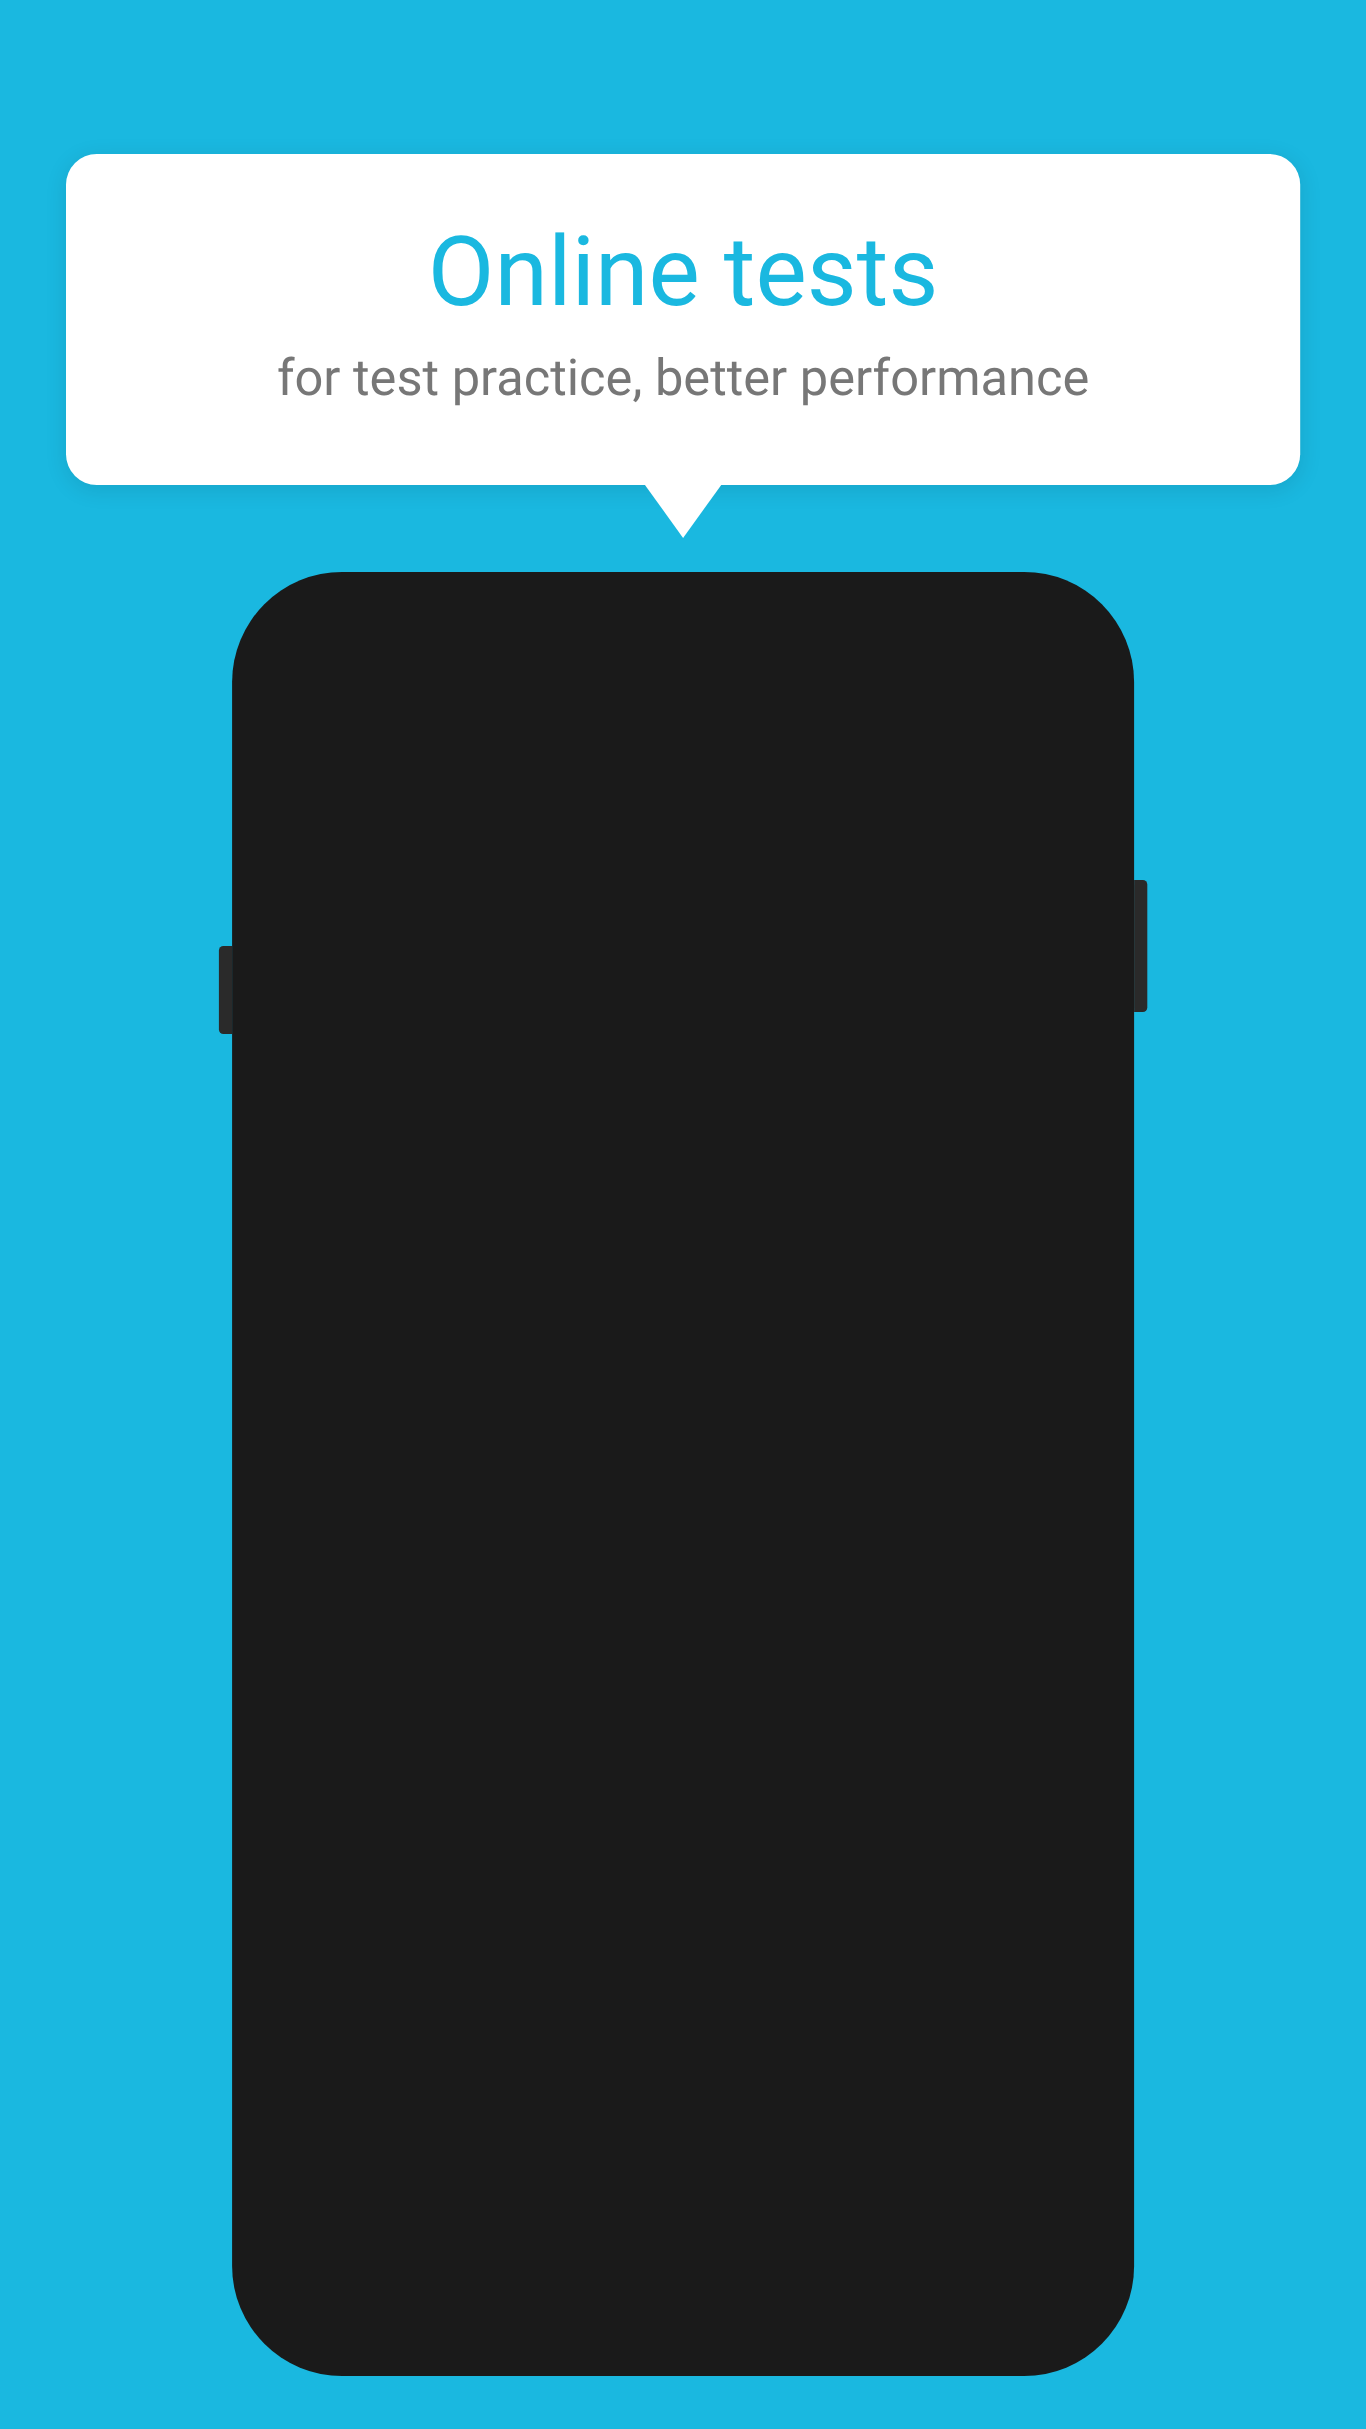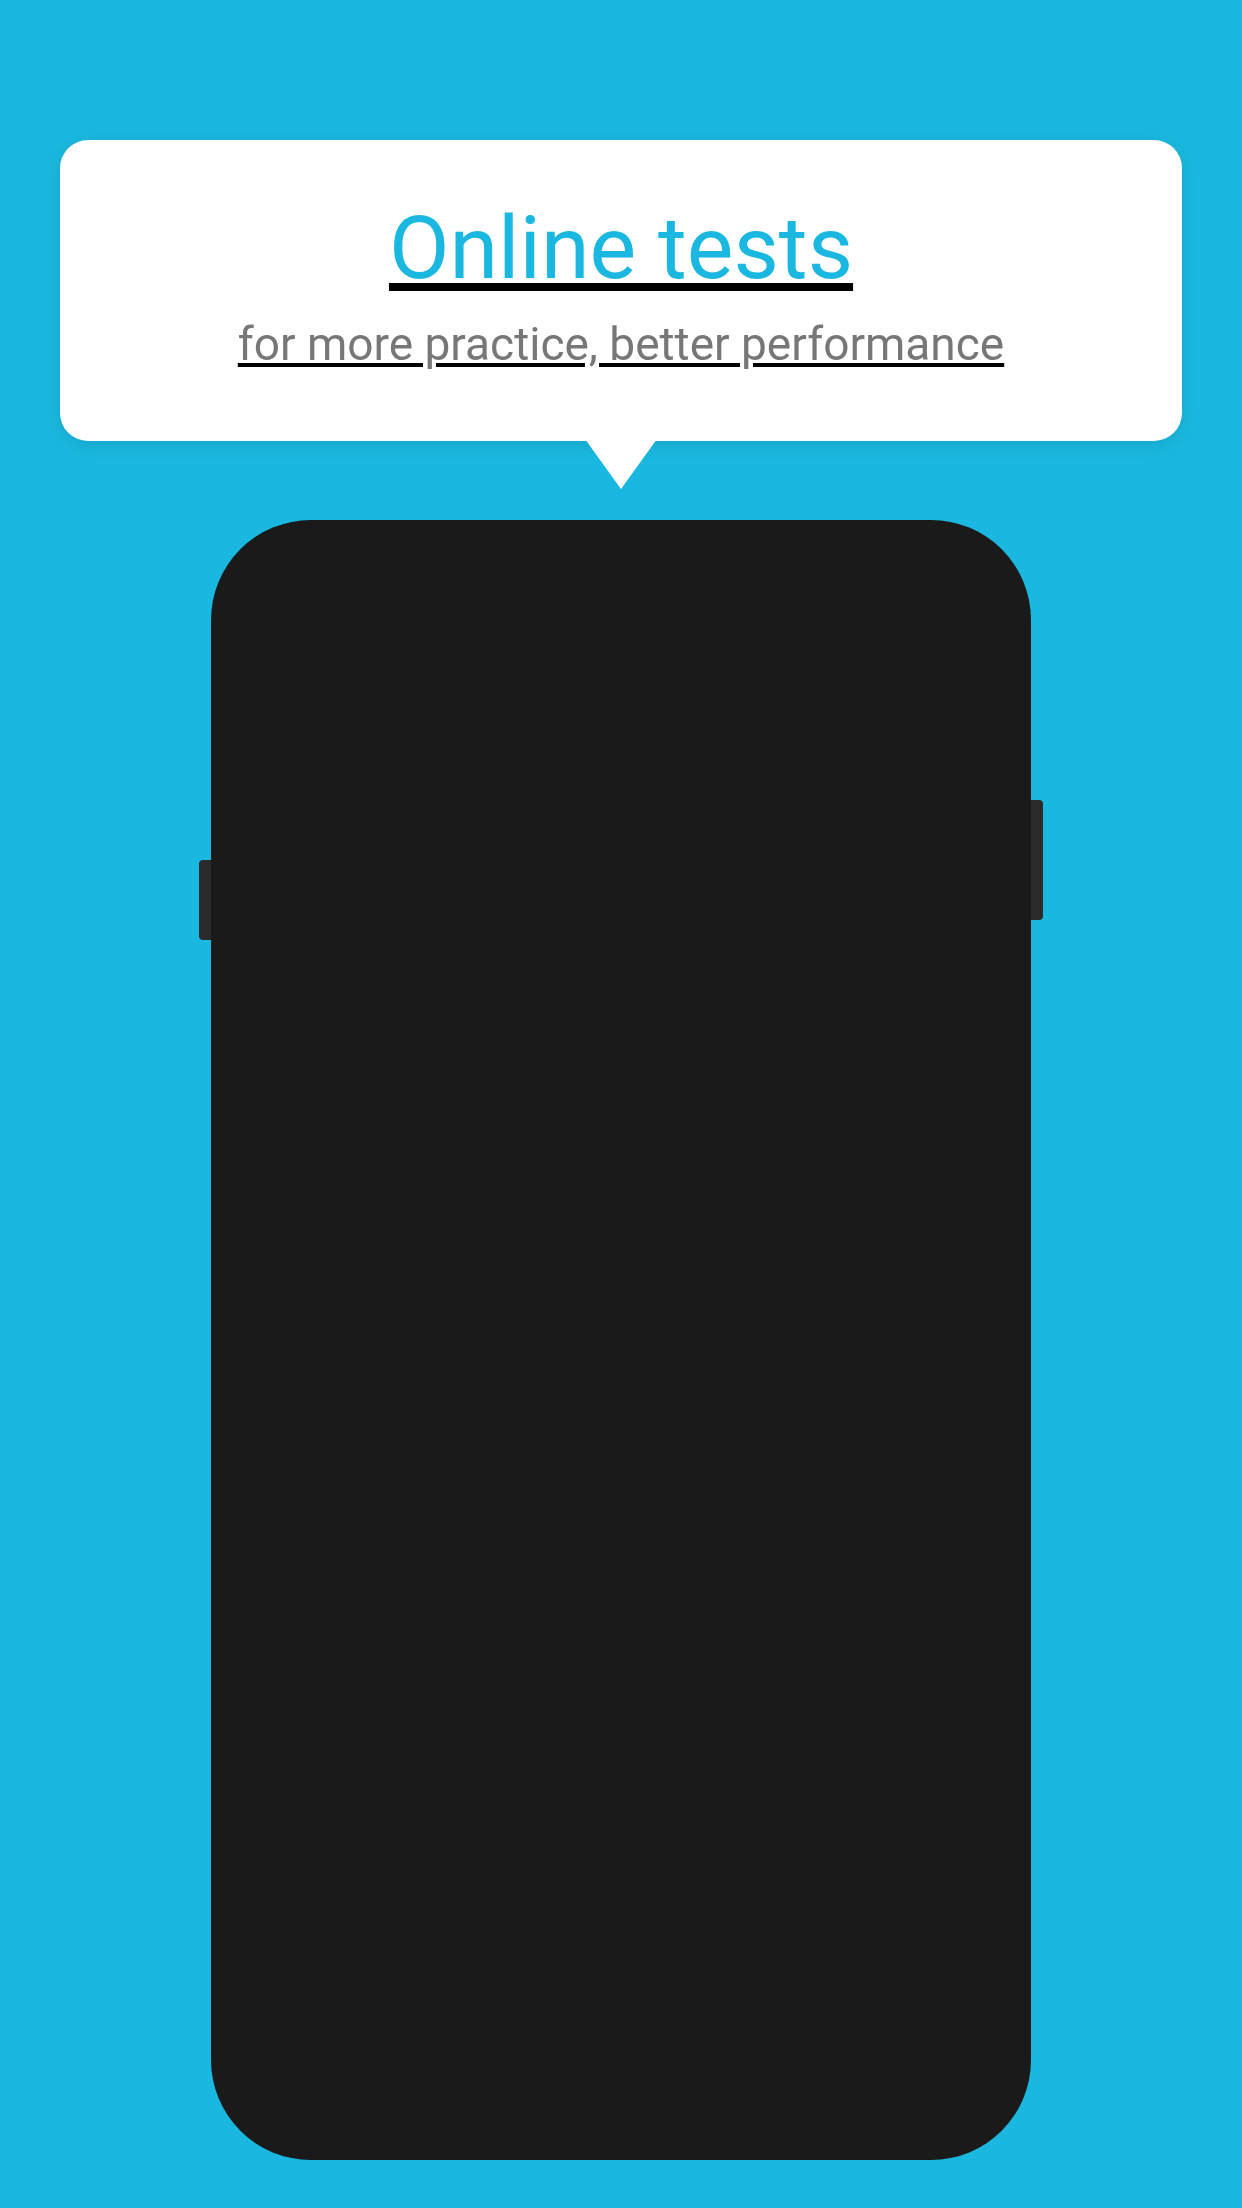--- a/index.html
+++ b/index.html
@@ -16,21 +16,20 @@
 
     
     .speech-bubble-container {
       position: absolute;
       top: 140px;
       left: 60px;
       right: 60px;
       display: flex;
       flex-direction: column;
       align-items: center;
-      text-decoration: underline;
     }
 
     .speech-bubble {
       background: white;
       border-radius: 28px;
       padding: 60px 80px 70px;
       width: 100%;
       text-align: center;
       position: relative;
       box-shadow: 0 4px 20px rgba(0,0,0,0.1);
@@ -340,21 +339,21 @@
     }
   </style>
 </head>
 <body>
 
 <div style="position:absolute;inset:0;background:#1ab8e0;"></div>
 
 <div class="speech-bubble-container">
   <div class="speech-bubble">
     <div class="speech-bubble-title">Online tests</div>
-    <div class="speech-bubble-subtitle">for more practice, better performance</div>
+    <div class="speech-bubble-subtitle">for test practice, better performance</div>
   </div>
 </div>
 
 <div class="phone-container">
 
   <div class="phone-button-left"></div>
 
   <div class="phone-button-right"></div>
 
   <div class="phone-screen">

